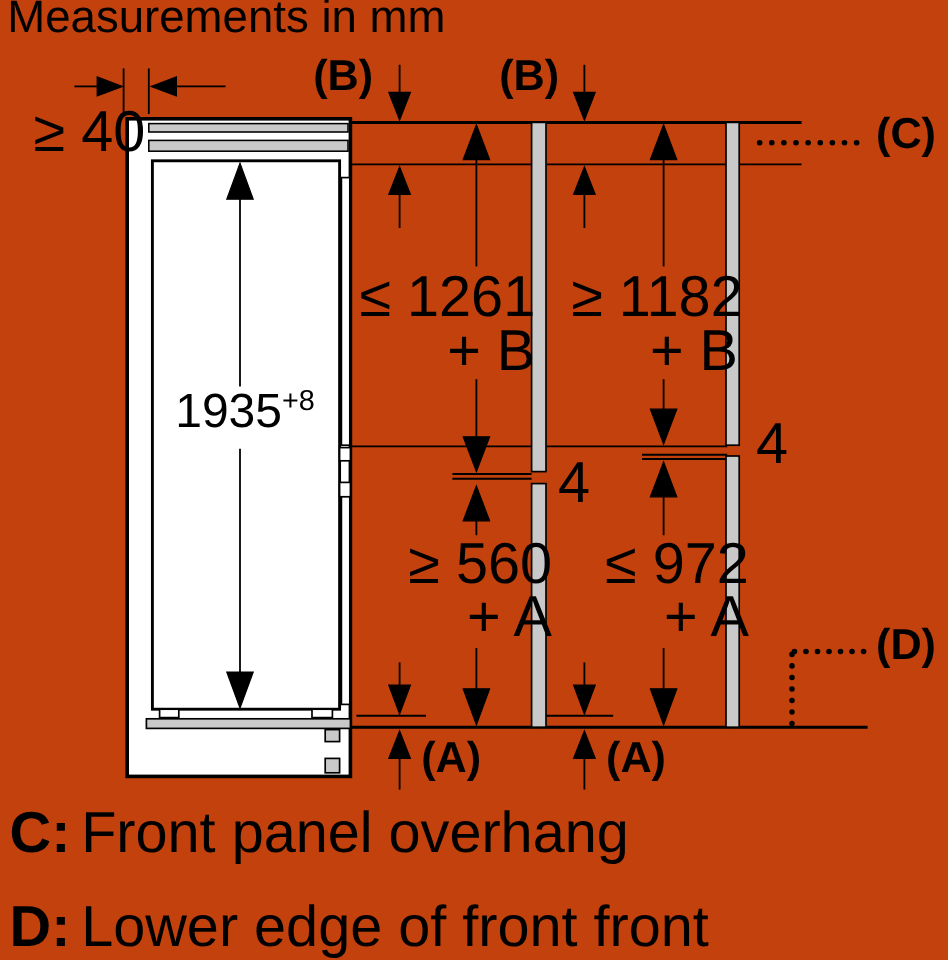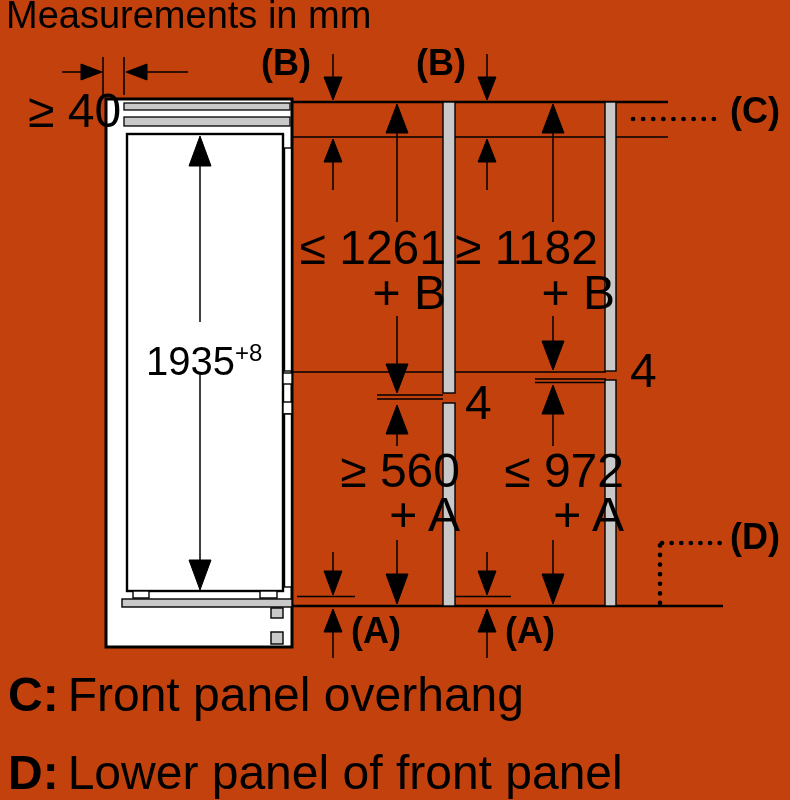--- a/index.html
+++ b/index.html
@@ -151,39 +151,39 @@
 
   <div class="label t-title" style="left:6px; top:-4px;">Measurements in mm</div>
 
   <div class="label t-num" style="left:28px; top:86px;">≥ 40</div>
 
   <div class="label t-bold" style="left:261px; top:44px;">(B)</div>
   <div class="label t-bold" style="left:416px; top:44px;">(B)</div>
 
   <div class="label t-bold" style="left:730px; top:92px;">(C)</div>
 
-  <div class="label t-big" style="left:146px; top:322px;margin-top:18px;"><span>1935</span><sup class="tol">+8</sup></div>
+  <div class="label t-big" style="left:146px; top:322px;"><span>1935</span><sup class="tol">+8</sup></div>
 
   <div class="label t-num center" style="left:286px; top:223px; width:160px;">≤ 1261</div>
   <div class="label t-num center" style="left:286px; top:268px; width:160px;">+ B</div>
 
-  <div class="label t-num center" style="left:455px; top:223px; width:134px;">≥ 1182</div>
+  <div class="label t-num center" style="left:476px; top:223px; width:134px;">≥ 1182</div>
   <div class="label t-num center" style="left:455px; top:268px; width:160px;">+ B</div>
 
   <div class="label t-num" style="left:465px; top:378px;">4</div>
   <div class="label t-num" style="left:630px; top:346px;">4</div>
 
   <div class="label t-num center" style="left:300px; top:446px; width:160px;">≥ 560</div>
   <div class="label t-num center" style="left:300px; top:490px; width:160px;">+ A</div>
 
   <div class="label t-num center" style="left:464px; top:446px; width:160px;">≤ 972</div>
   <div class="label t-num center" style="left:464px; top:490px; width:160px;">+ A</div>
 
   <div class="label t-bold" style="left:730px; top:518px;">(D)</div>
 
   <div class="label t-bold" style="left:351px; top:612px;">(A)</div>
   <div class="label t-bold" style="left:505px; top:612px;">(A)</div>
 
   <div class="label t-legend" style="left:8px; top:670px;"><span class="key">C:</span><span class="txt">Front panel overhang</span></div>
 
-  <div class="label t-legend" style="left:8px; top:748px;"><span class="key">D:</span><span class="txt">Lower panel of front panel</span></div>
+  <div class="label t-legend" style="left:8px; top:748px;"><span class="key">D:</span><span class="txt">Lower edge of front front</span></div>
 
 </div>
 
 </body></html>

